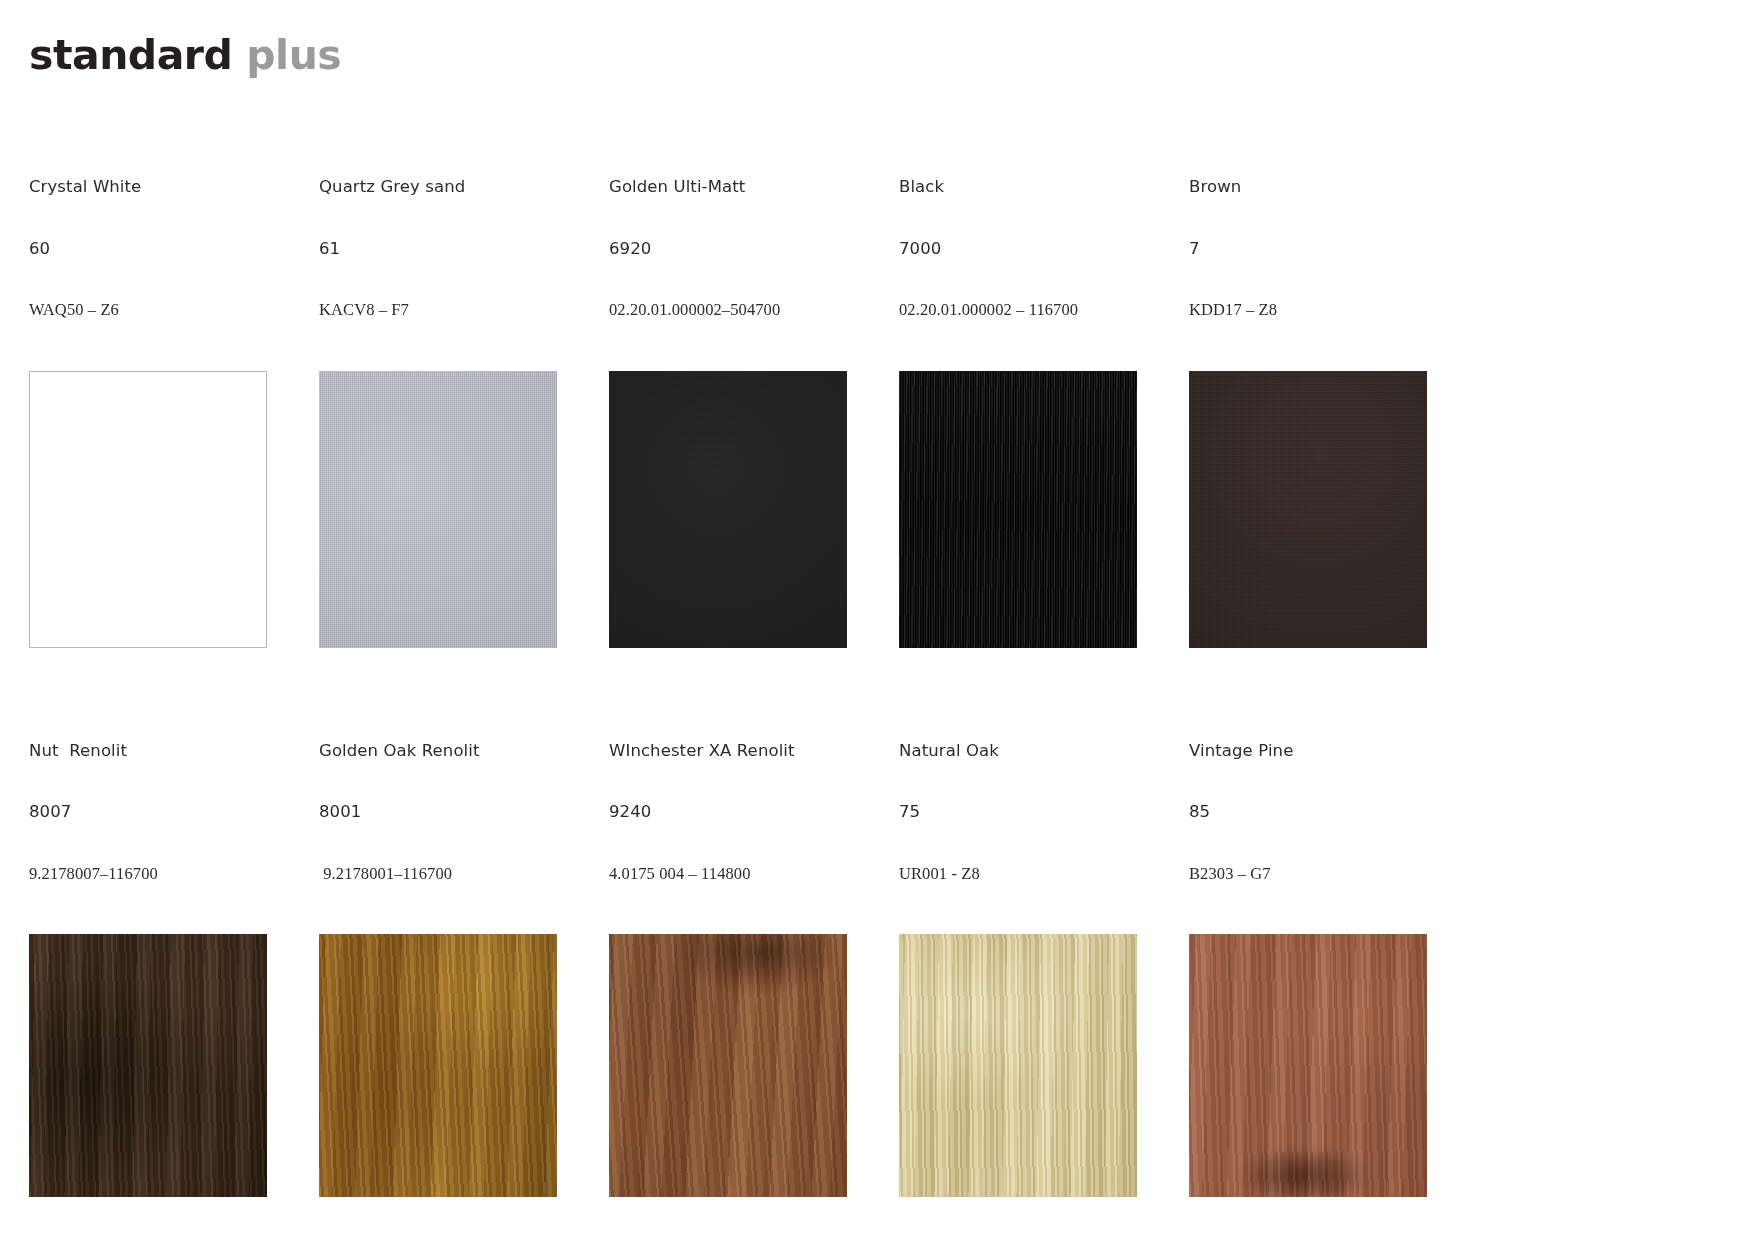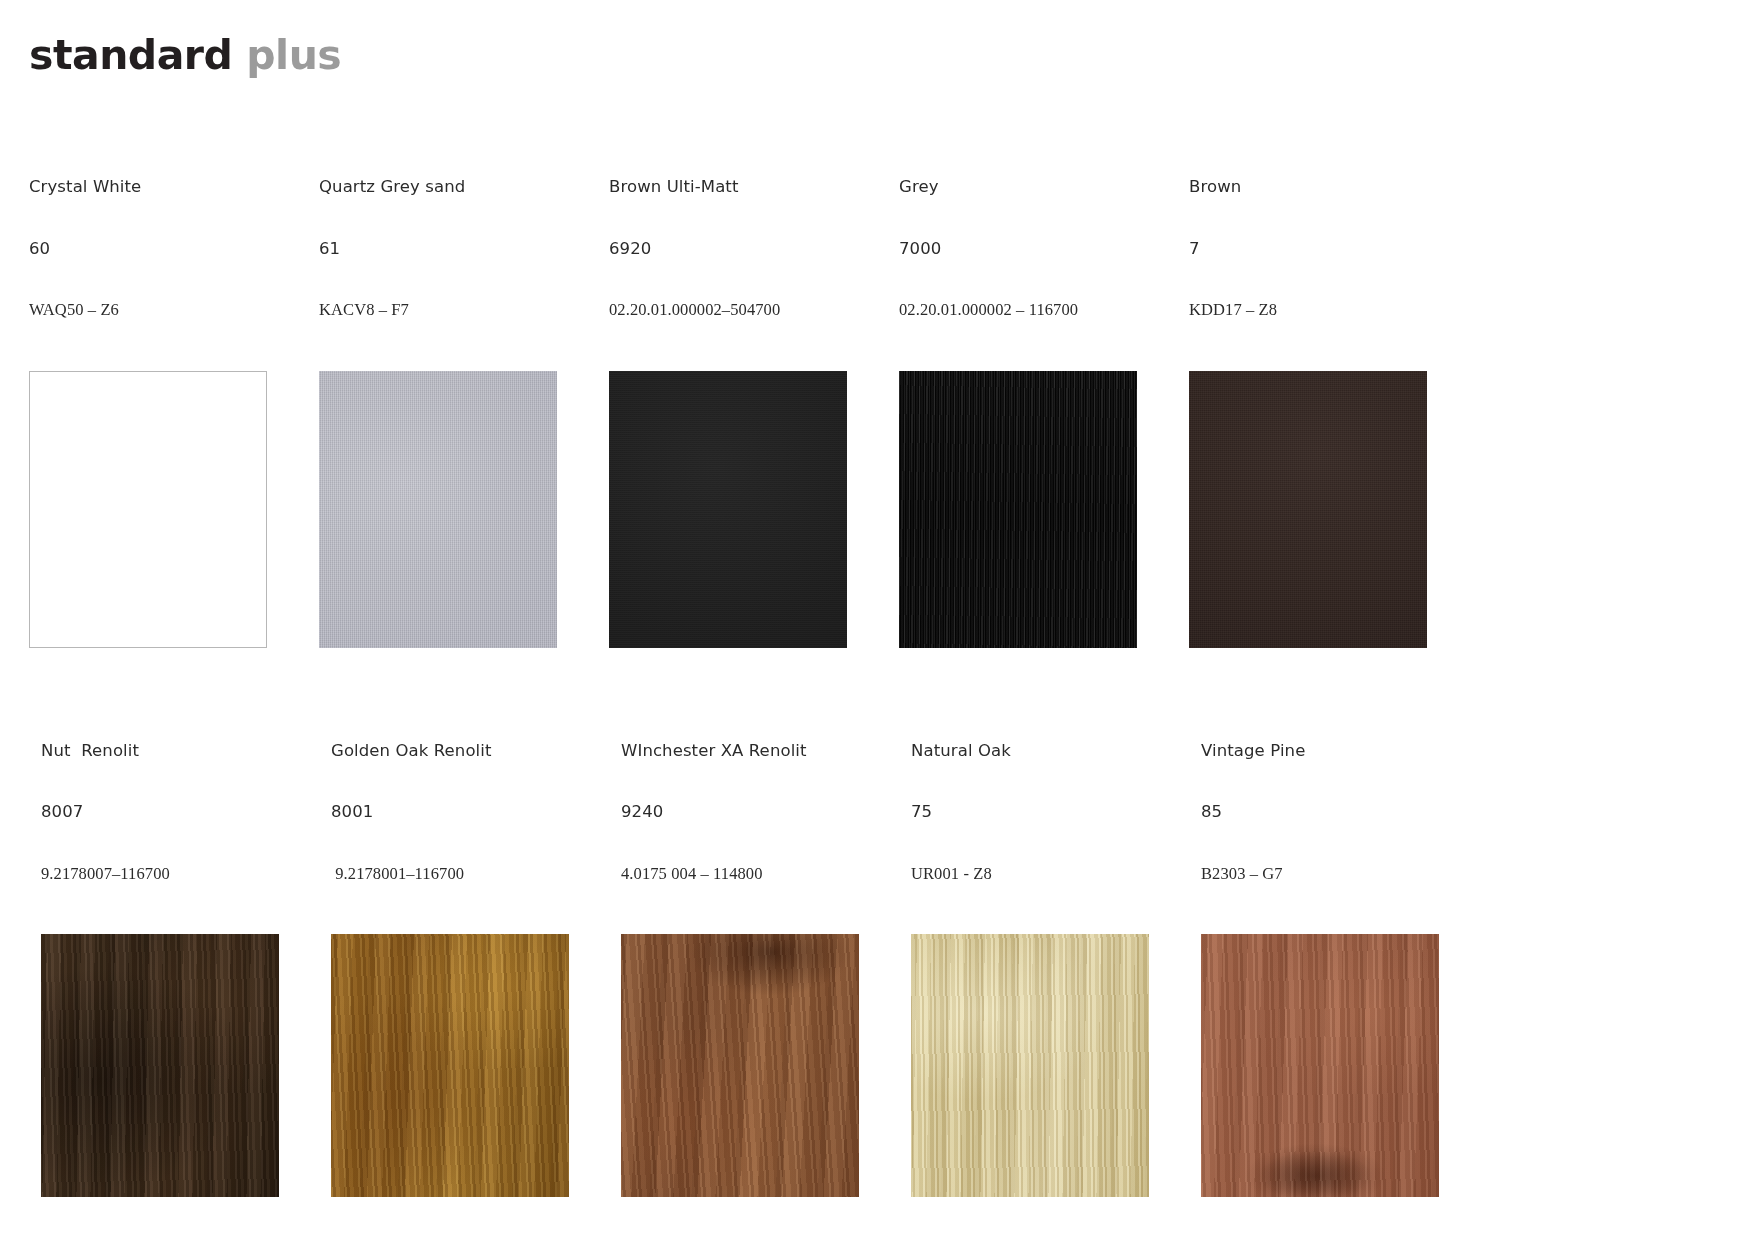--- a/index.html
+++ b/index.html
@@ -37,21 +37,21 @@
     left: 29px;
     top: 136px;
     width: 1712px;
   }
   .row {
     display: flex;
     flex-direction: row;
     align-items: flex-start;
     margin-bottom: 0;
   }
-  .row.row-2 { margin-top: 52px; justify-content: center; }
+  .row.row-2 { margin-top: 52px; }
 
   .card {
     width: 238px;
     margin-right: 52px;
     box-sizing: border-box;
   }
   .card:last-child { margin-right: 0; }
 
   .card-labels {
     font-size: 16.5px;
@@ -245,30 +245,30 @@
       <div class="card-labels">
         <span class="lbl-name">Quartz Grey sand</span>
         <span class="lbl-code">61</span>
         <span class="lbl-ref">KACV8 – F7</span>
       </div>
       <div class="swatch sw-quartz-grey"></div>
     </div>
 
     <div class="card">
       <div class="card-labels">
-        <span class="lbl-name">Brown Ulti-Matt</span>
+        <span class="lbl-name">Golden Ulti-Matt</span>
         <span class="lbl-code">6920</span>
         <span class="lbl-ref">02.20.01.000002–504700</span>
       </div>
       <div class="swatch sw-black-ultimatt"></div>
     </div>
 
     <div class="card">
       <div class="card-labels">
-        <span class="lbl-name">Grey</span>
+        <span class="lbl-name">Black</span>
         <span class="lbl-code">7000</span>
         <span class="lbl-ref">02.20.01.000002 – 116700</span>
       </div>
       <div class="swatch sw-black-7000"></div>
     </div>
 
 
     <div class="card">
       <div class="card-labels">
         <span class="lbl-name">Brown</span>

